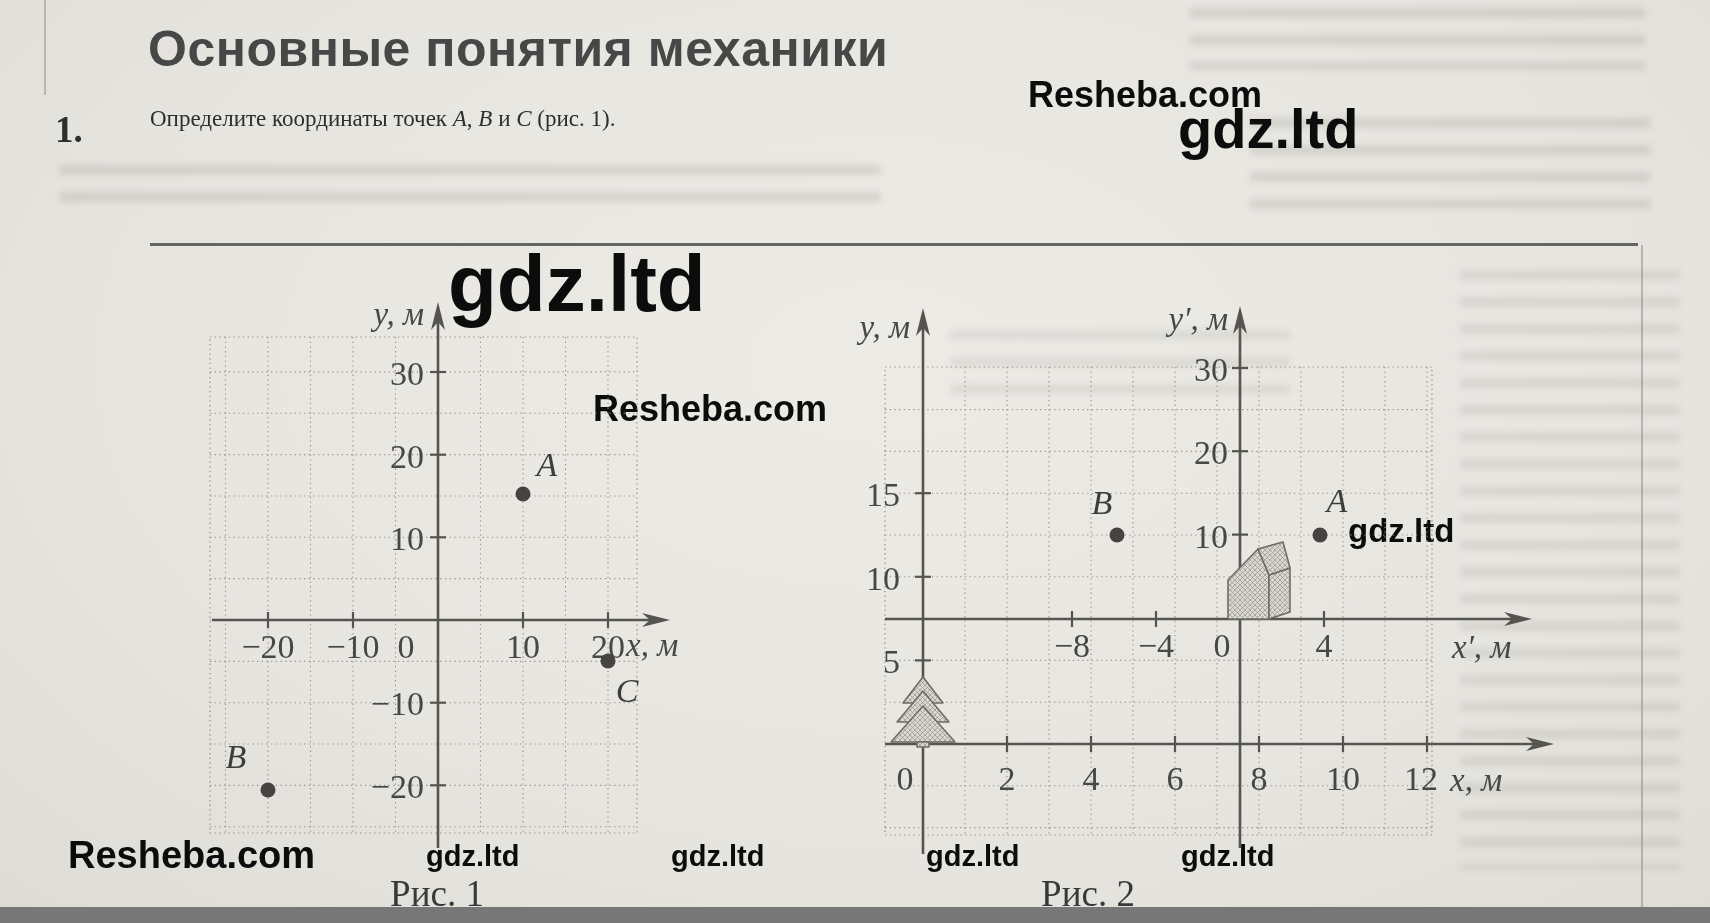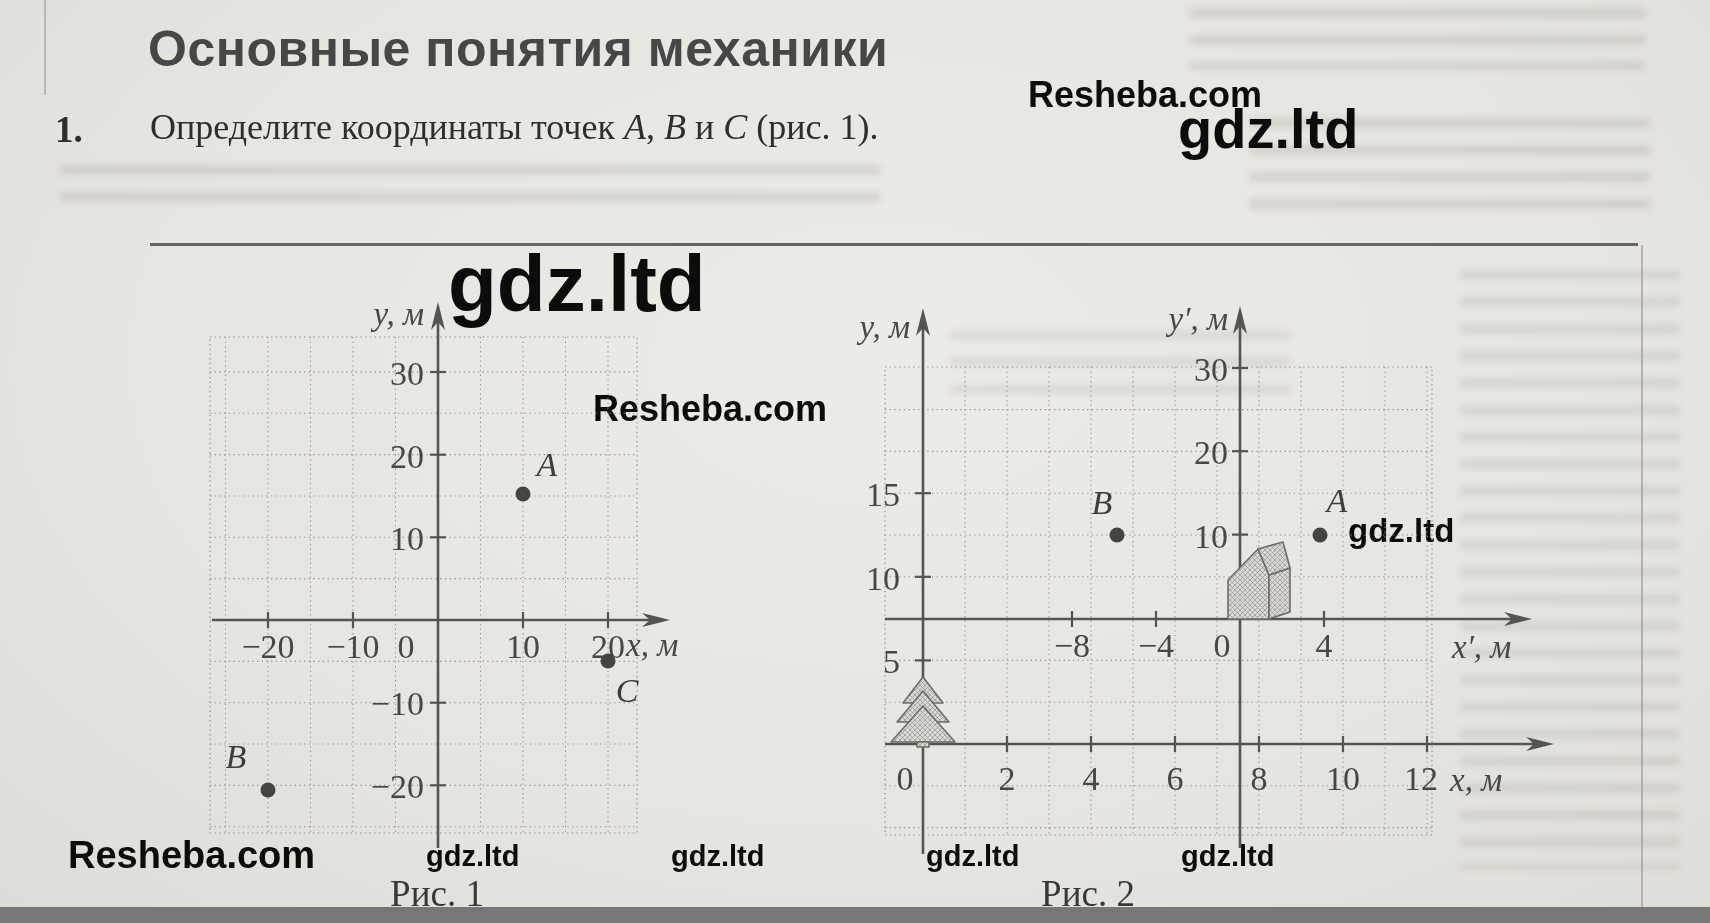--- a/index.html
+++ b/index.html
@@ -3,21 +3,21 @@
 <meta charset="utf-8">
 <style>
   html,body{margin:0;padding:0;background:#777;}
   .page{position:relative;width:1710px;height:907px;overflow:hidden;
         background:radial-gradient(ellipse at 50% 40%, #edebe6 0%, #e7e5e0 60%, #dedcd6 100%);
         font-family:"Liberation Serif", serif;padding-left:48px;}
   .abs{position:absolute;}
   .title{font-family:"Liberation Sans", sans-serif;font-weight:bold;font-size:50px;
          color:#474747;letter-spacing:.5px;}
   .probnum{font-size:37px;font-weight:bold;color:#2e2e2e;}
-  .probtext{font-size:36px;color:#2e2e2e;white-space:nowrap;}
+  .probtext{font-size:23px;color:#2e2e2e;white-space:nowrap;}
   .probtext .it{font-style:italic;}
   .rule{background:#4f4f4f;opacity:.85;}
   .wm{font-family:"Liberation Sans", sans-serif;font-weight:800;color:#0c0c0c;white-space:nowrap;}
   .bleed{background:repeating-linear-gradient(180deg, rgba(108,105,96,.16) 0 10px, transparent 10px 27px);
          filter:blur(3px);pointer-events:none;}
   .vline{background:#8f8d88;}
   svg text{font-family:"Liberation Serif", serif;fill:#474747;}
   .fnum{font-size:34px;}
   .flab{font-size:33px;font-style:italic;}
   .fpt{font-size:34px;font-style:italic;fill:#3d3d3d;}

